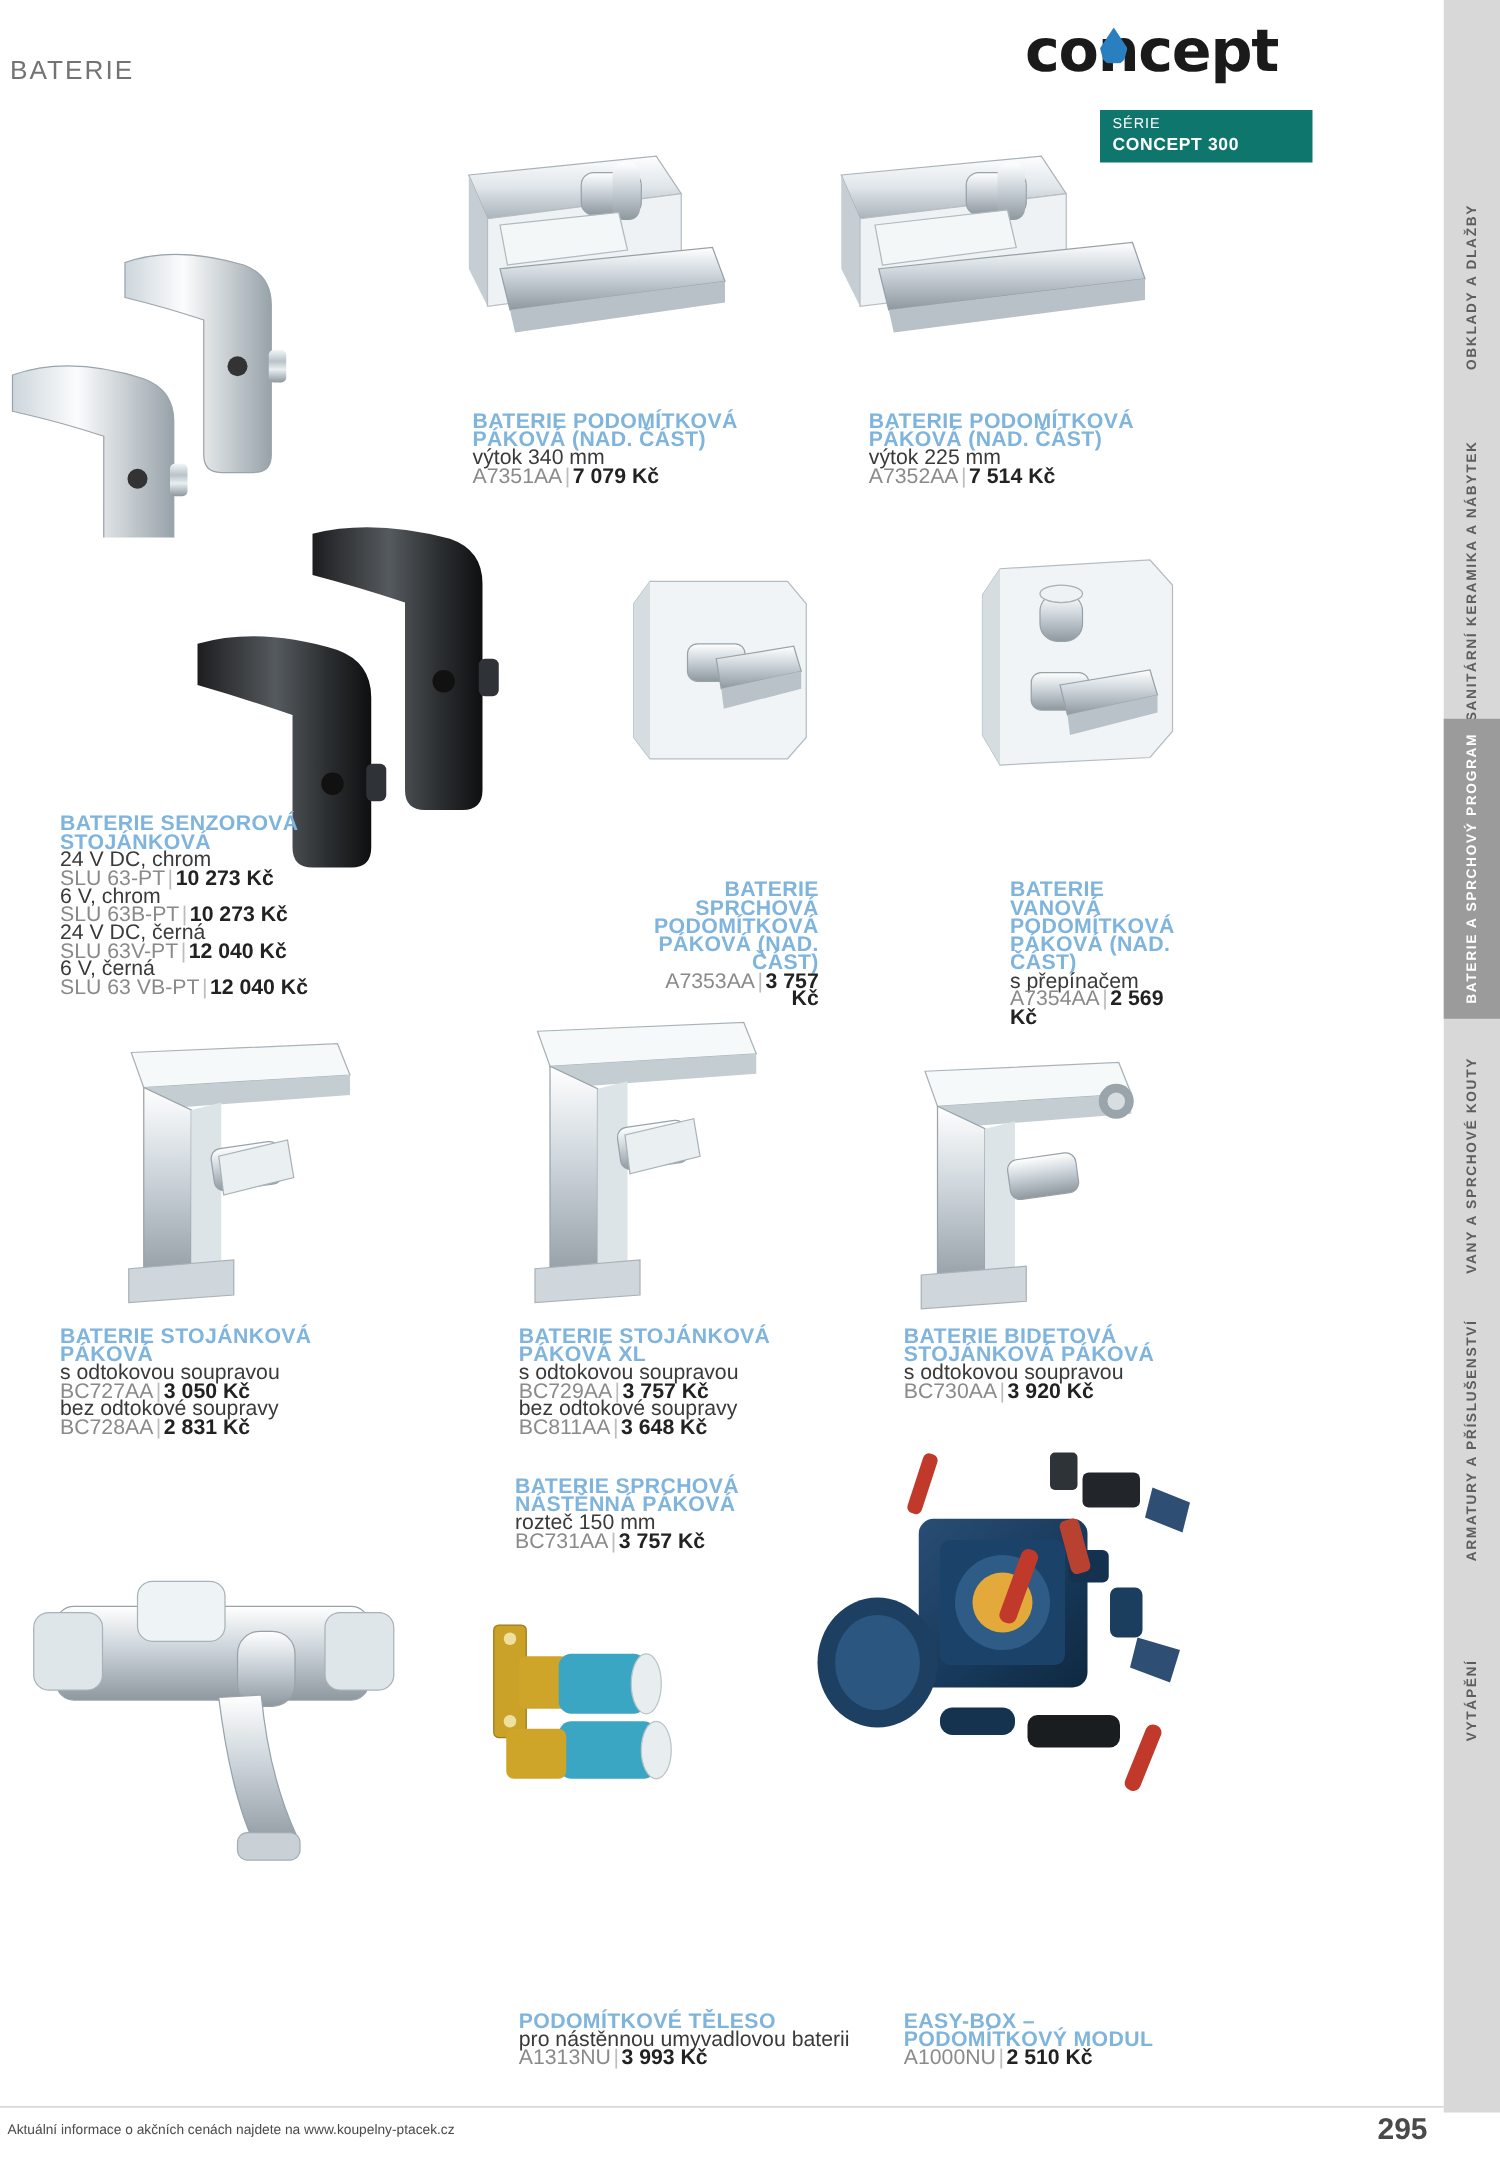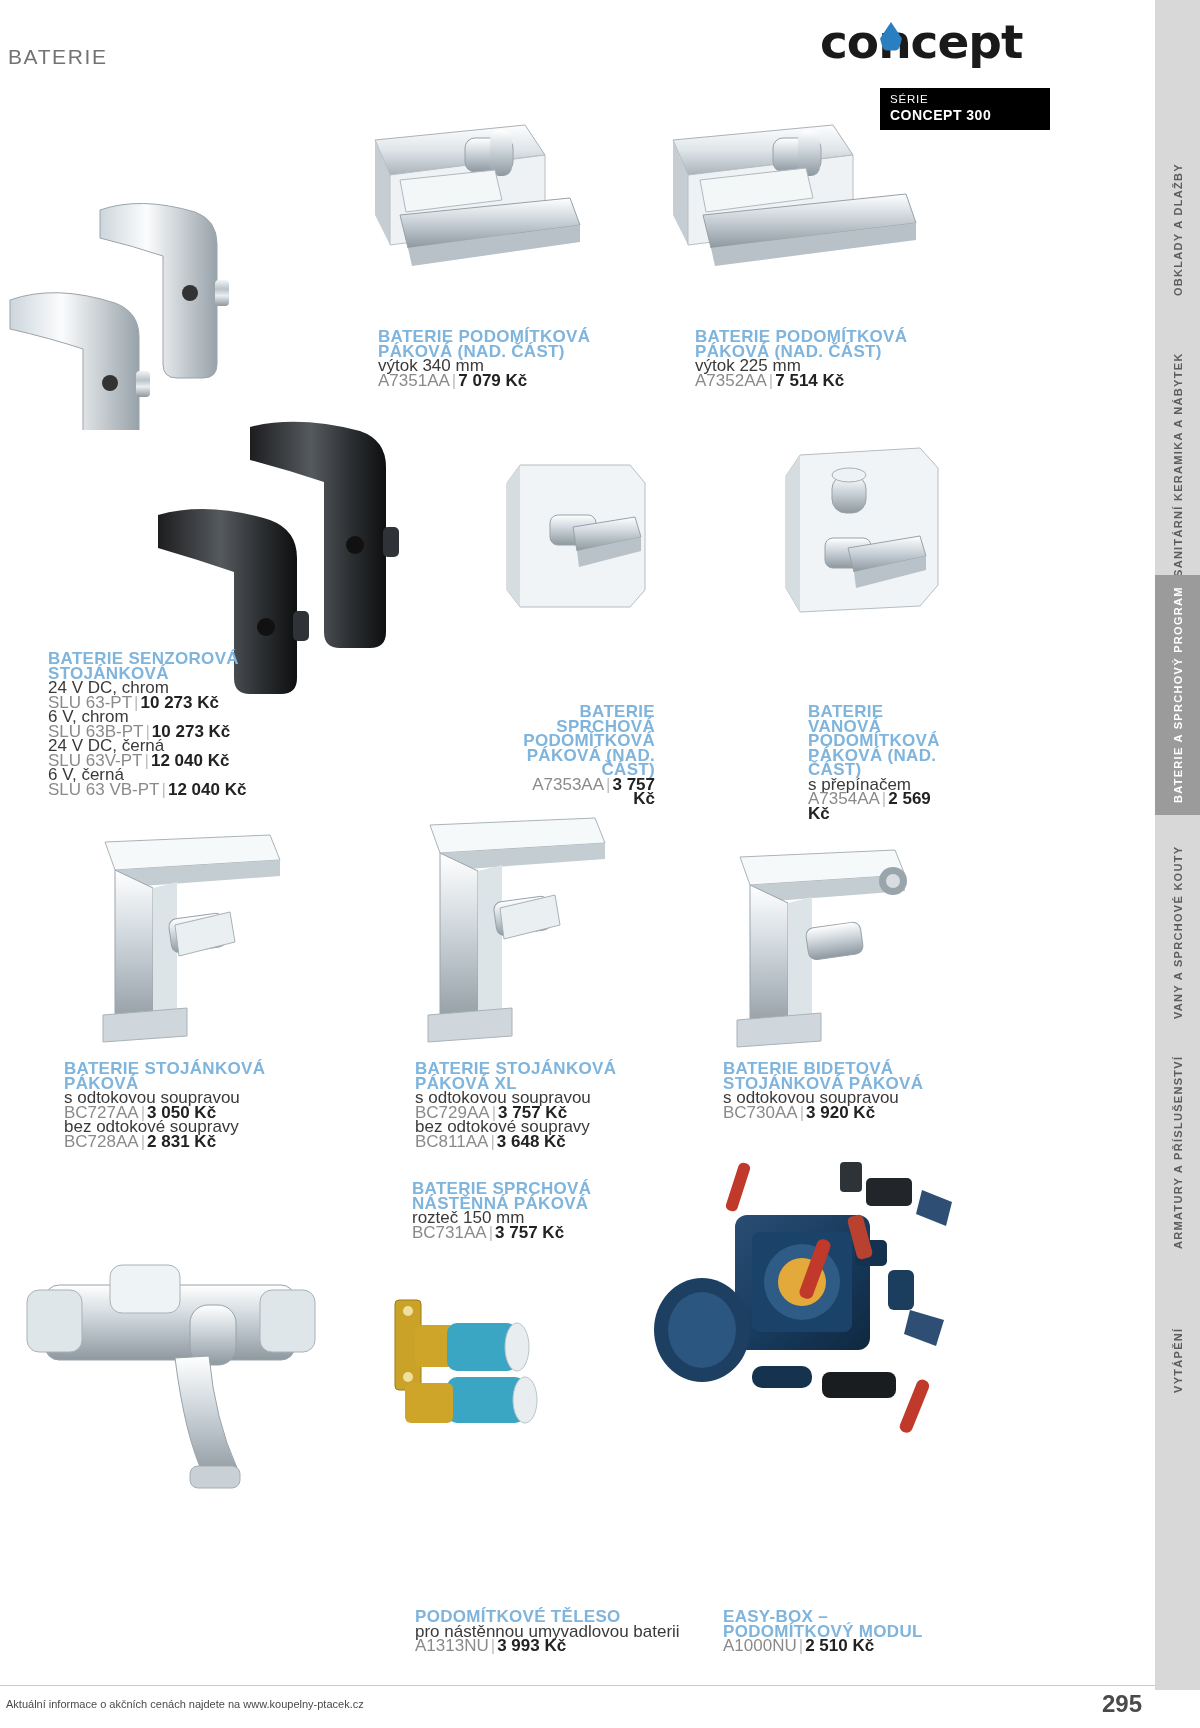--- a/index.html
+++ b/index.html
@@ -25,21 +25,21 @@
   }
   .logo-drop {
     position:absolute; left:60px; top:8px; width:22px; height:30px;
     background:#2a7fc1;
     border-radius:50% 50% 50% 50% / 60% 60% 40% 40%;
     transform:rotate(0deg);
     clip-path: polygon(50% 0%, 100% 55%, 85% 95%, 15% 95%, 0% 55%);
   }
   .serie-box {
     position:absolute; right:150px; top:88px; width:170px; height:42px;
-    background:#000000; color:#ffffff; padding:5px 10px;
+    background:#0f766e; color:#ffffff; padding:5px 10px;
   }
   .serie-box .l1 { font-size:11.5px; letter-spacing:.8px; }
   .serie-box .l2 { font-size:14px; font-weight:700; letter-spacing:.5px; margin-top:2px; }
 
   
   .sidebar {
     position:absolute; right:0; top:0; width:45px; height:1690px;
     background:#d8d8d8;
   }
   .side-item {
@@ -332,21 +332,21 @@
     <div class="t">BATERIE SPRCHOVÁ PODOMÍTKOVÁ PÁKOVÁ (NAD. ČÁST)</div>
     <div><span class="code">A7353AA</span><span class="sep">|</span><span class="price">3 757 Kč</span></div>
   </div>
 
   <div class="cap" style="left:808px; top:705px; width:145px;">
     <div class="t">BATERIE VANOVÁ PODOMÍTKOVÁ PÁKOVÁ (NAD. ČÁST)</div>
     <div>s přepínačem</div>
     <div><span class="code">A7354AA</span><span class="sep">|</span><span class="price">2 569 Kč</span></div>
   </div>
 
-  <div class="cap" style="left:64px; top:1062px; width:270px;">
+  <div class="cap" style="left:48px; top:1062px; width:270px;">
     <div class="t">BATERIE STOJÁNKOVÁ PÁKOVÁ</div>
     <div>s odtokovou soupravou</div>
     <div><span class="code">BC727AA</span><span class="sep">|</span><span class="price">3 050 Kč</span></div>
     <div>bez odtokové soupravy</div>
     <div><span class="code">BC728AA</span><span class="sep">|</span><span class="price">2 831 Kč</span></div>
   </div>
 
   <div class="cap" style="left:415px; top:1062px; width:270px;">
     <div class="t">BATERIE STOJÁNKOVÁ PÁKOVÁ XL</div>
     <div>s odtokovou soupravou</div>

